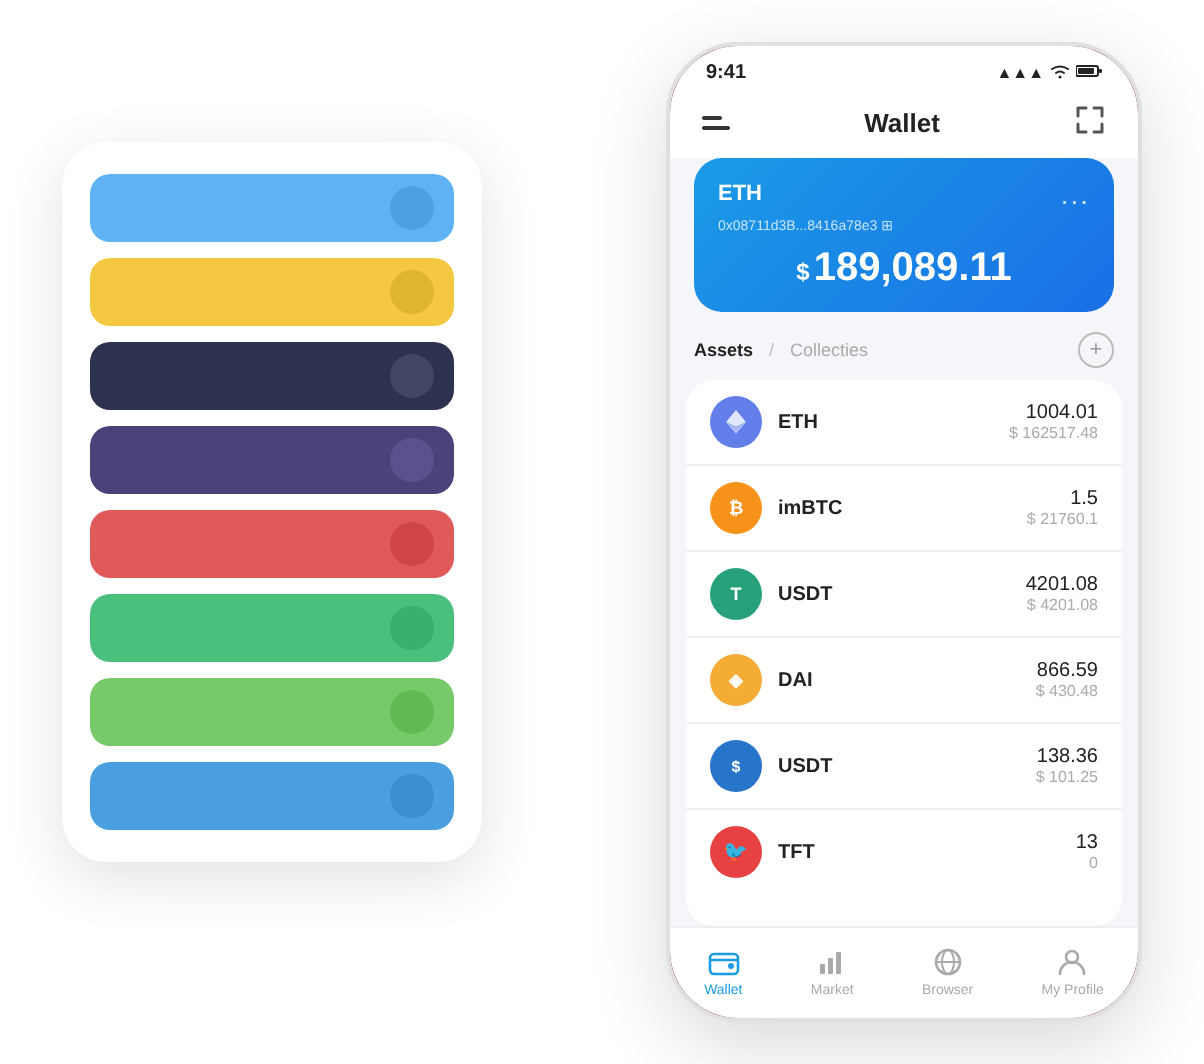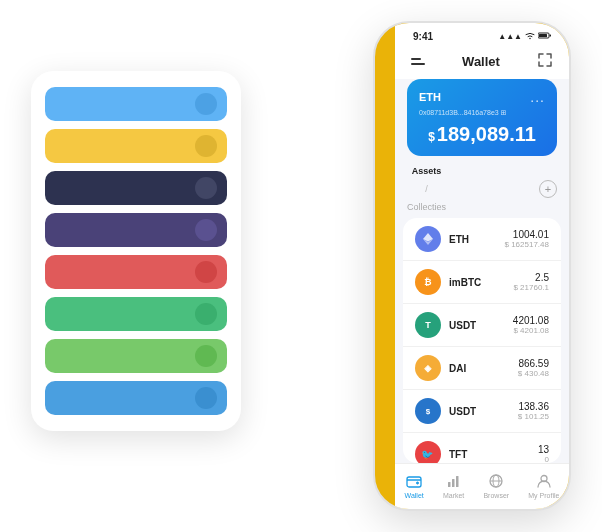--- a/index.html
+++ b/index.html
@@ -55,31 +55,30 @@
       height: 22px;
       border-radius: 50%;
       opacity: 0.5;
     }
 
     
     .phone {
       position: absolute;
       right: 20px;
       top: 10px;
-      width: 198px;
+      width: 238px;
       height: 490px;
-      background: #eab308;
+      background: #7f1d1d;
       border-radius: 36px;
       border: 2px solid #e0e0e0;
       box-shadow: 0 12px 40px rgba(0,0,0,0.15);
       overflow: hidden;
       z-index: 2;
       display: flex;
       flex-direction: column;
-      padding-left: 20px;
     }
 
     
     .status-bar {
       background: #fff;
       display: flex;
       justify-content: space-between;
       align-items: center;
       padding: 8px 18px 4px;
       font-size: 9px;
@@ -164,21 +163,20 @@
       justify-content: space-between;
       align-items: center;
       padding: 0 12px 6px;
       background: #f5f6fa;
     }
 
     .assets-tabs {
       display: flex;
       gap: 8px;
       align-items: center;
-      flex-direction: column;
     }
 
     .assets-tab-active {
       font-size: 9px;
       font-weight: 700;
       color: #222;
     }
 
     .assets-tab-divider {
       font-size: 9px;
@@ -401,21 +399,21 @@
           <div class="asset-values">
             <div class="asset-amount">1004.01</div>
             <div class="asset-usd">$ 162517.48</div>
           </div>
         </div>
 
         <div class="asset-item">
           <div class="asset-icon icon-imbtc" style="font-size:9px;">₿</div>
           <span class="asset-name">imBTC</span>
           <div class="asset-values">
-            <div class="asset-amount">2.5</div>
+            <div class="asset-amount">1.5</div>
             <div class="asset-usd">$ 21760.1</div>
           </div>
         </div>
 
         <div class="asset-item">
           <div class="asset-icon icon-usdt" style="font-size:9px;font-weight:900;">T</div>
           <span class="asset-name">USDT</span>
           <div class="asset-values">
             <div class="asset-amount">4201.08</div>
             <div class="asset-usd">$ 4201.08</div>

